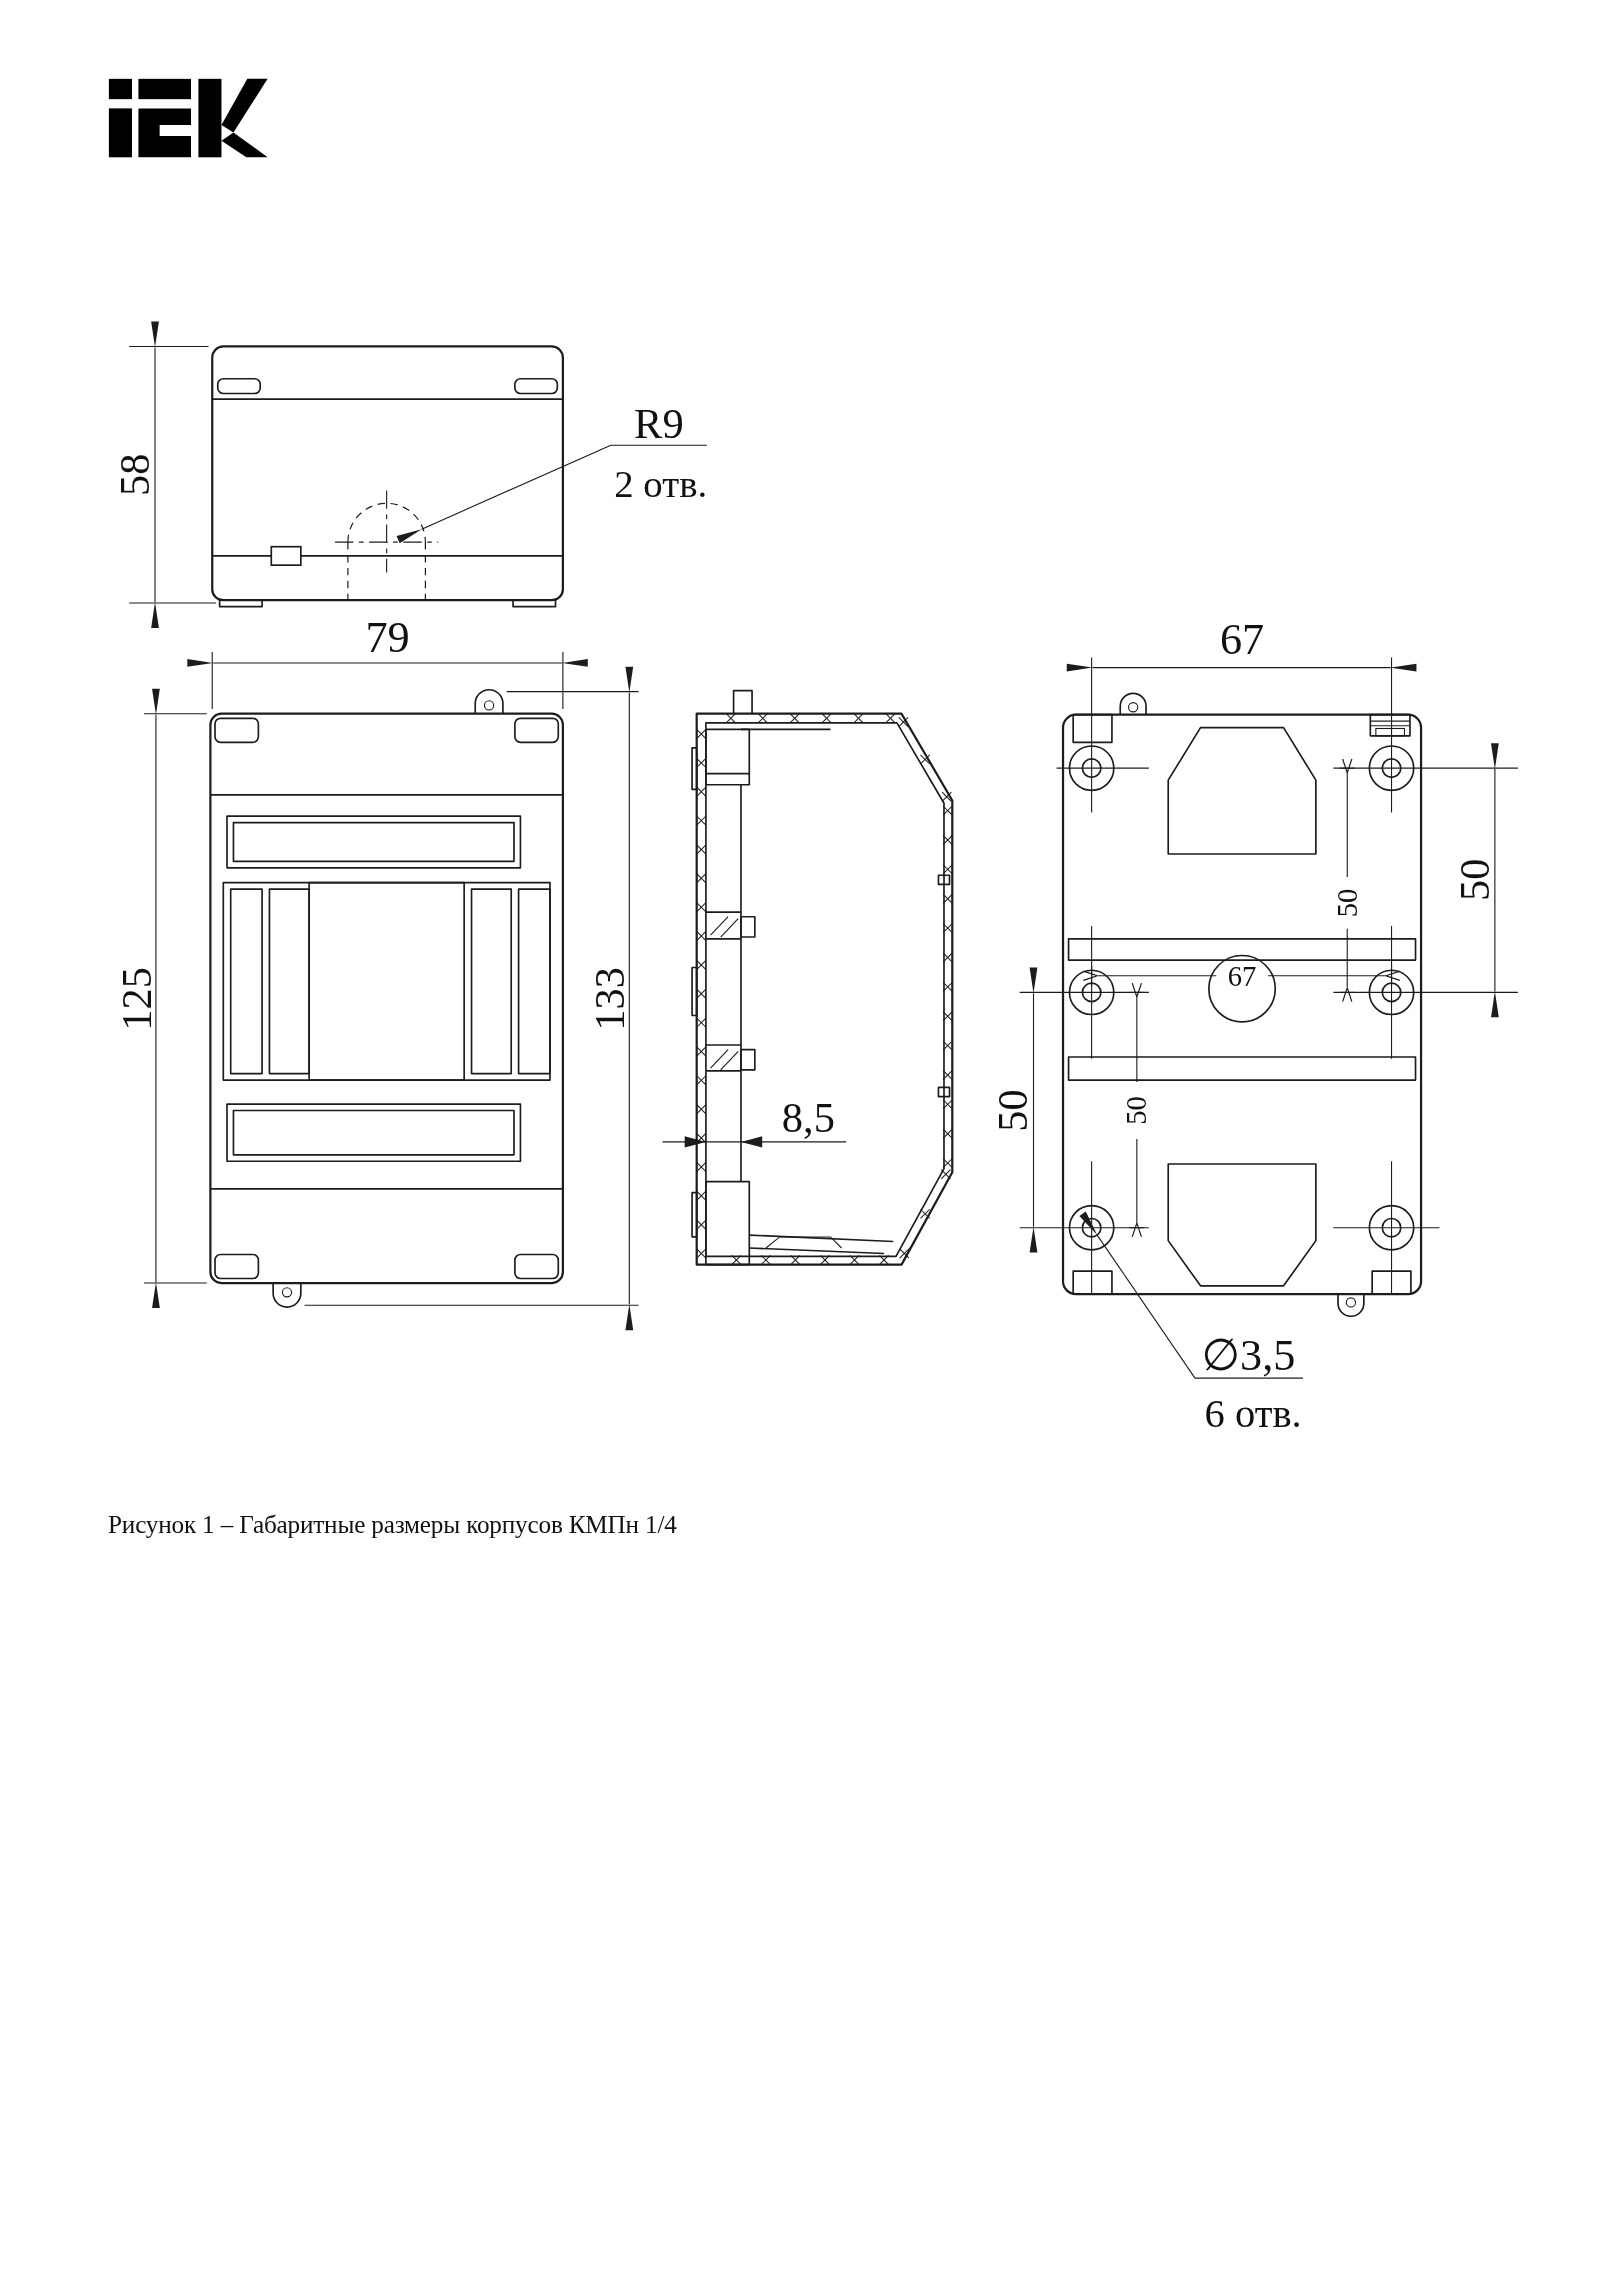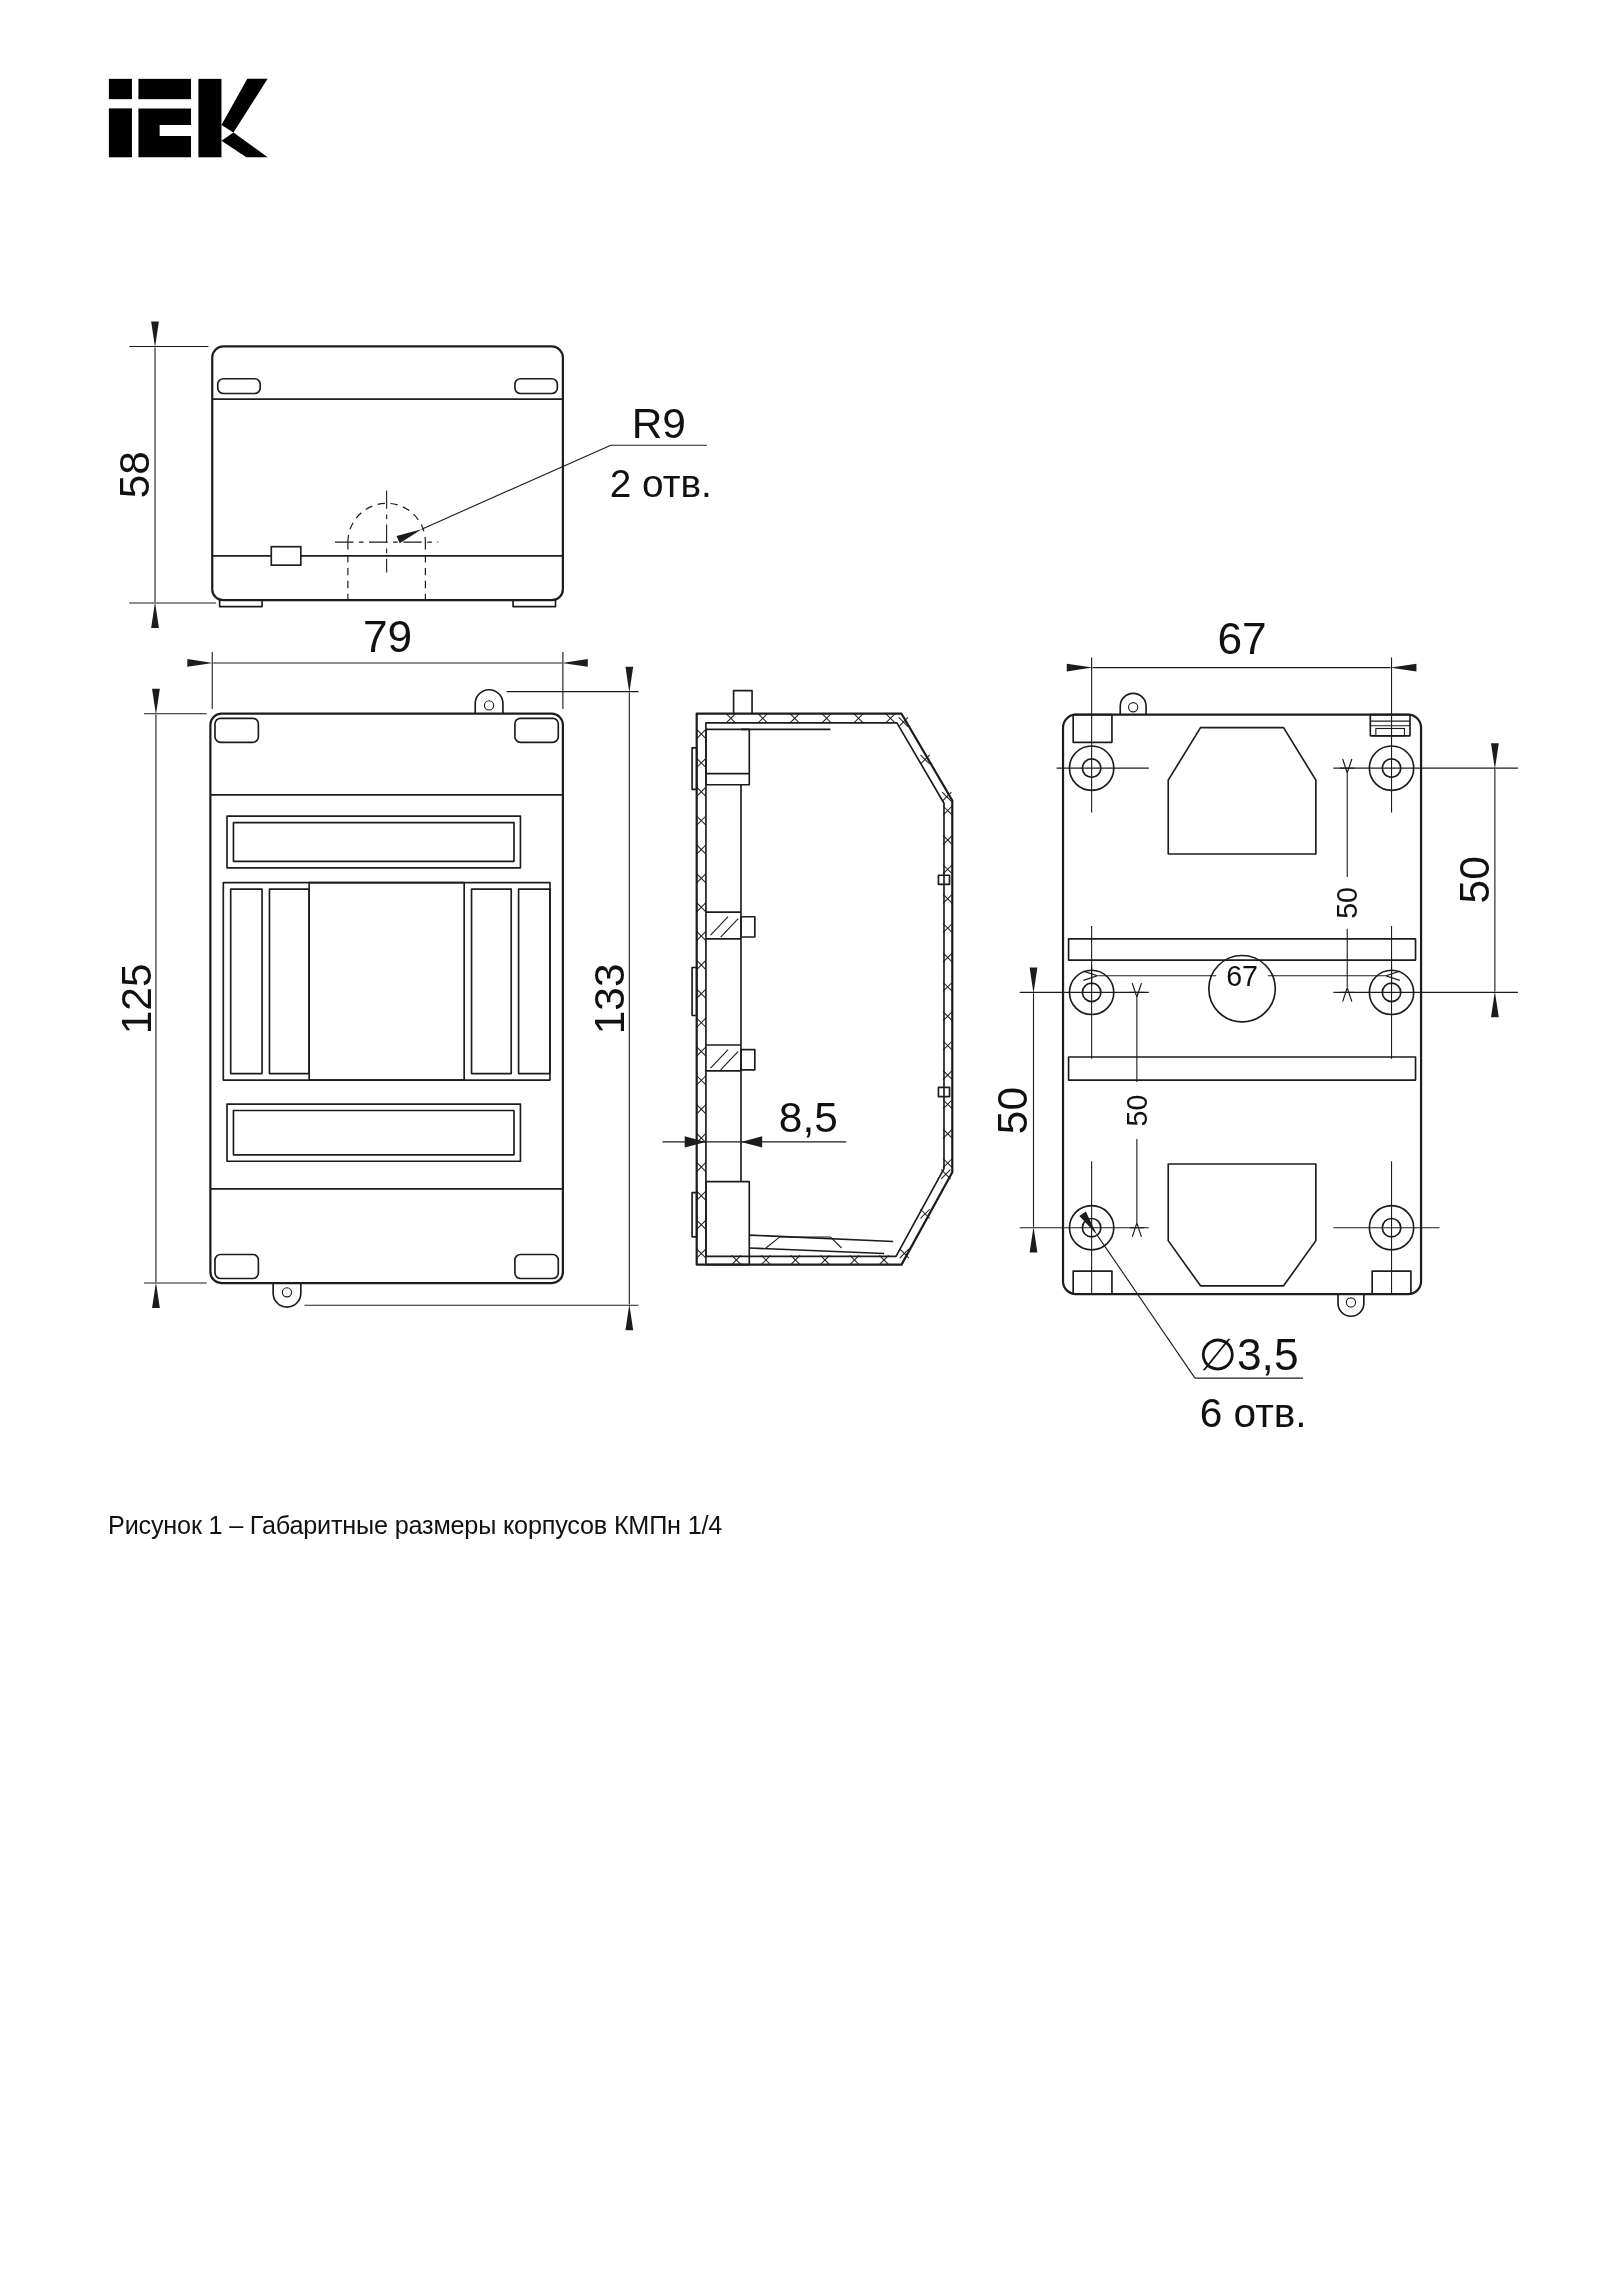--- a/index.html
+++ b/index.html
@@ -1,17 +1,17 @@
 <!DOCTYPE html>
 <html style="font-size:14.8px"><head>
 <meta charset="utf-8">
 <style>
   html,body{margin:0;padding:0;background:#fff;}
   #page{position:relative;width:1613px;height:2293px;background:#fff;overflow:hidden;
-        font-family:Liberation Sans, sans-serif;}
+        font-family:Liberation Serif, serif;}
   #drawing{position:absolute;left:0;top:0;}
   svg text{fill:#111;}
   .ol{fill:none;stroke:#1c1c1c;stroke-width:2.4;stroke-linejoin:round;}
   .ml{fill:none;stroke:#1c1c1c;stroke-width:1.8;stroke-linejoin:round;}
   .tl{fill:none;stroke:#1c1c1c;stroke-width:1.2;}
   .dash{fill:none;stroke:#1c1c1c;stroke-width:1.3;stroke-dasharray:8 6;}
   .cline{fill:none;stroke:#1c1c1c;stroke-width:1.2;stroke-dasharray:20 6 5 6;}
   .dimtext{font-size:46px;}
   .dimtext-s{font-size:31px;}
   .whitefill{fill:#fff;stroke:#1c1c1c;}

